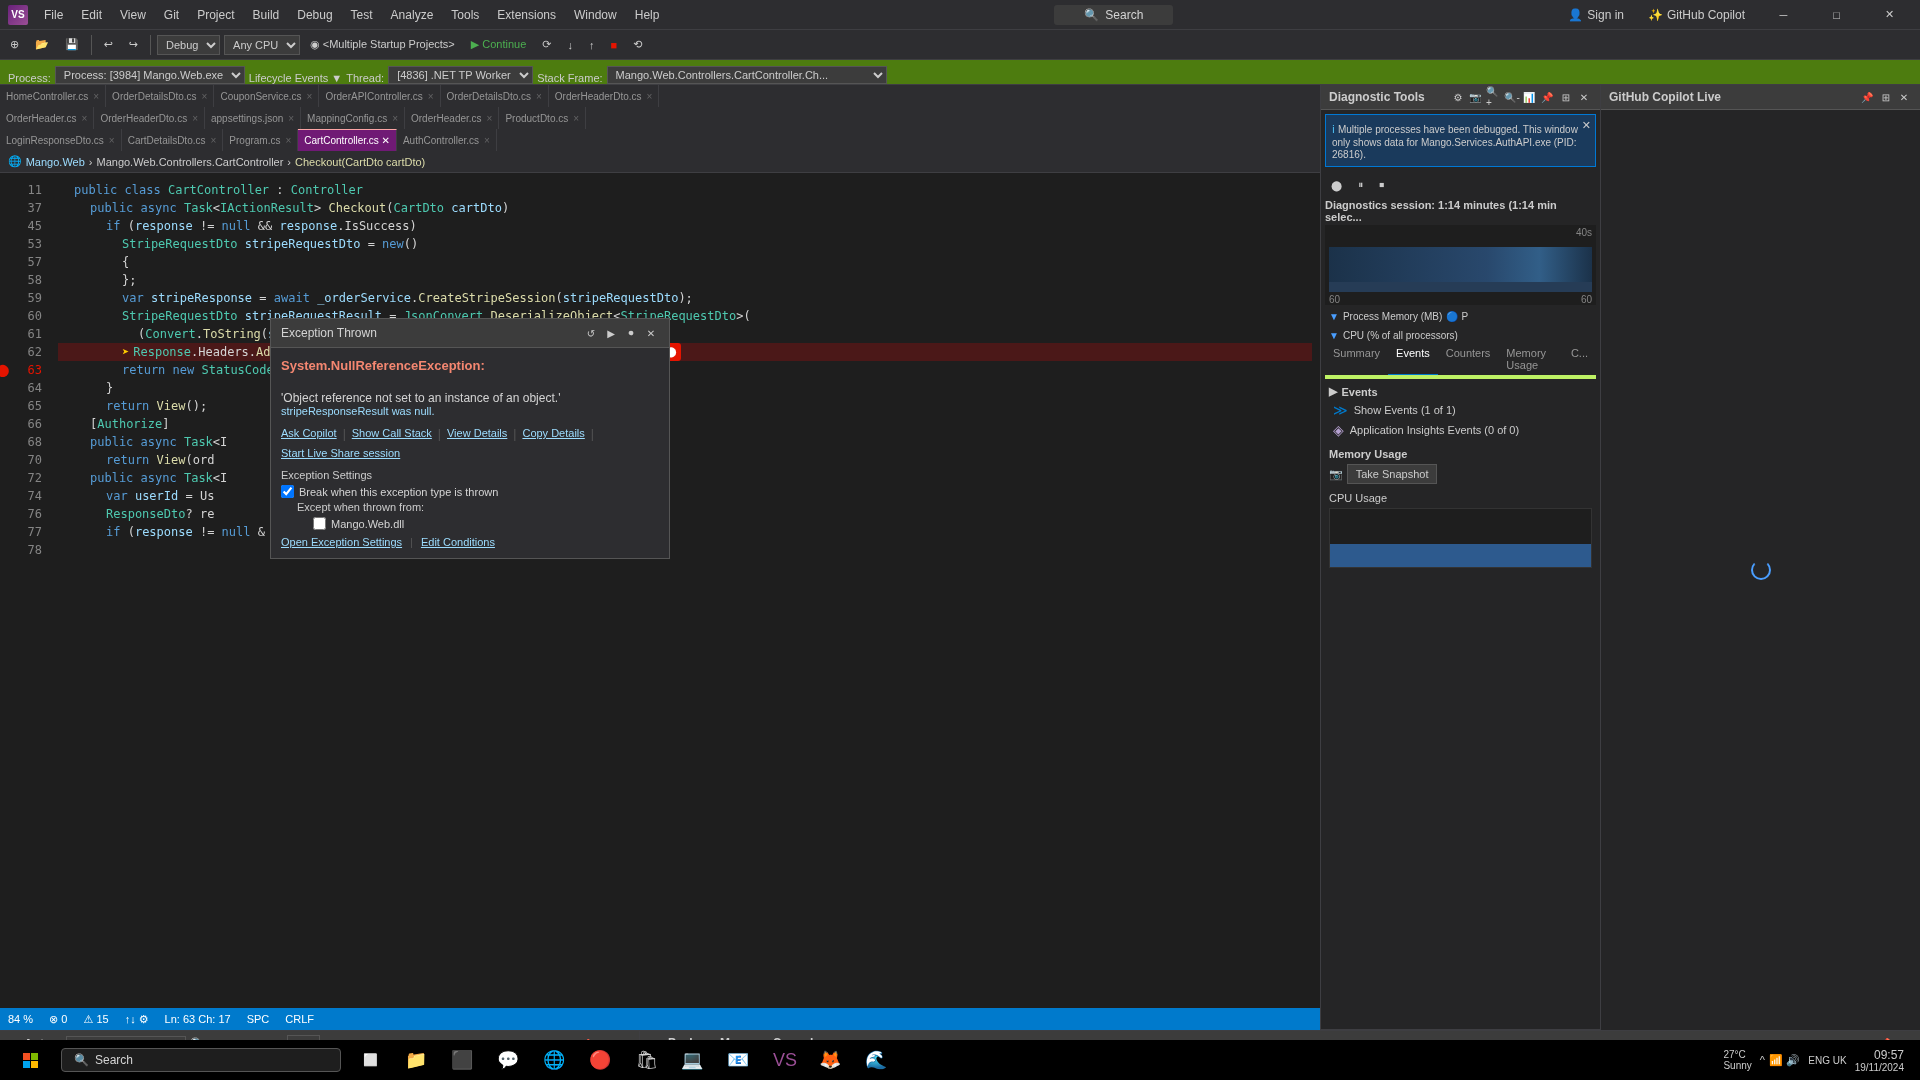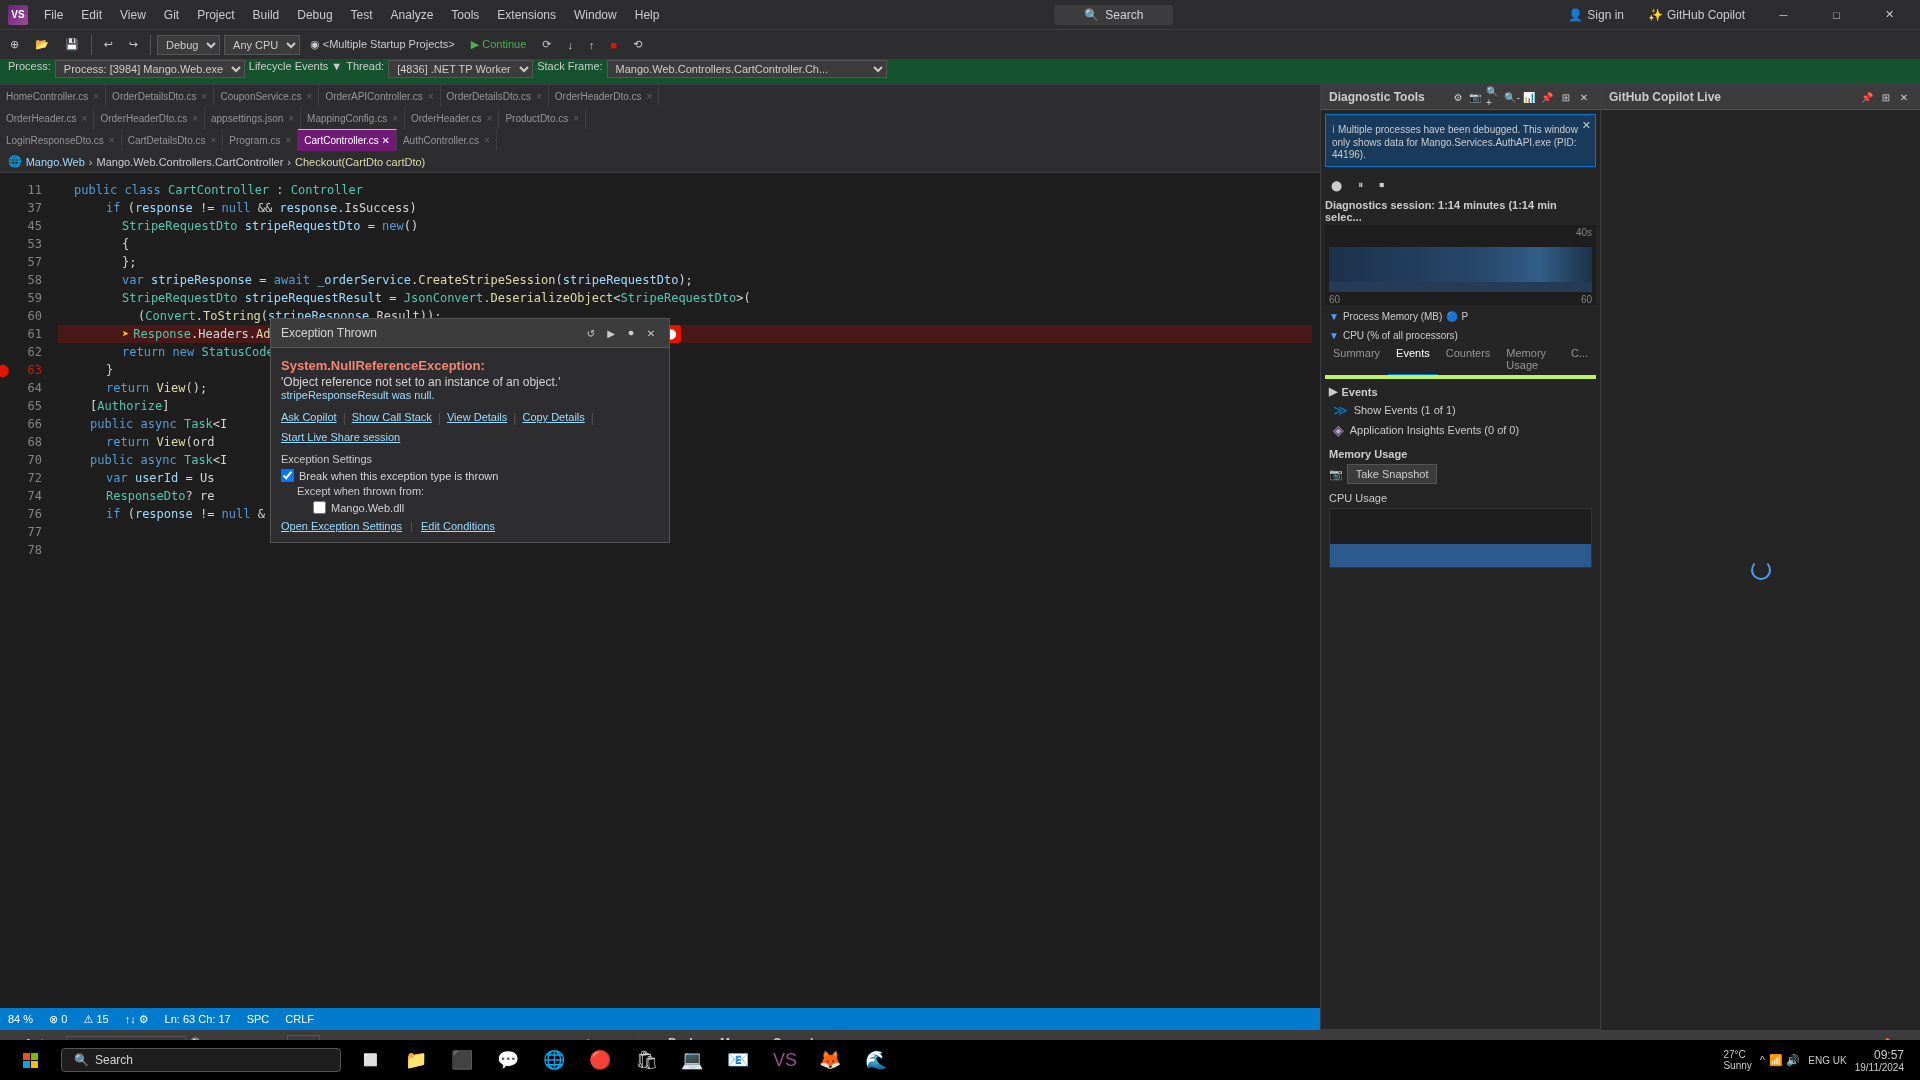--- a/index.html
+++ b/index.html
@@ -13,21 +13,21 @@
     .win-btn { width: 45px; height: 30px; display: flex; align-items: center; justify-content: center; cursor: pointer; font-size: 11px; color: #cccccc; }
     .sign-in-btn { display: flex; align-items: center; gap: 4px; padding: 3px 8px; color: #cccccc; font-size: 12px; cursor: pointer; }
 
     
     #toolbar { display: flex; align-items: center; height: 30px; background: #2d2d30; border-bottom: 1px solid #3e3e42; padding: 0 4px; gap: 4px; font-size: 11px; }
     .tb-btn { padding: 3px 6px; cursor: pointer; color: #cccccc; display: flex; align-items: center; gap: 3px; border: none; background: transparent; font-size: 11px; }
     .tb-separator { width: 1px; height: 20px; background: #555; margin: 0 2px; }
     .tb-dropdown { background: #3c3c3c; border: 1px solid #555; color: #cccccc; font-size: 11px; padding: 2px 4px; cursor: pointer; }
 
     
-    #process-bar { display: flex; align-items: flex-start; height: 25px; background: #14532d; border-bottom: 1px solid #3e3e42; padding: 0 8px; gap: 4px; font-size: 11px; color: #cccccc; }
+    #process-bar { display: flex; align-items: flex-end; height: 25px; background: #4d7c0f; border-bottom: 1px solid #3e3e42; padding: 0 8px; gap: 4px; font-size: 11px; color: #cccccc; }
     .process-dropdown { background: #3c3c3c; border: 1px solid #555; color: #cccccc; font-size: 11px; padding: 1px 4px; }
 
     
     #main { display: flex; height: calc(1080px - 30px - 30px - 25px - 30px - 20px); }
 
     
     #editor-area { flex: 1; display: flex; flex-direction: column; background: #1e1e1e; overflow: hidden; }
 
     
     .tab-bar { display: flex; height: 35px; background: #2d2d30; overflow: hidden; flex-wrap: nowrap; }
@@ -50,21 +50,21 @@
     .num { color: #b5cea8; }
     .param { color: #9cdcfe; }
     .hl-red { background: #ff000033; }
 
     
     #exception-dialog { position: absolute; top: 145px; left: 270px; width: 400px; background: #2d2d30; border: 1px solid #555; z-index: 100; }
     .dialog-header { display: flex; align-items: center; justify-content: space-between; padding: 6px 10px; background: #3c3c3c; border-bottom: 1px solid #555; font-size: 12px; }
     .dialog-controls { display: flex; gap: 4px; }
     .dialog-ctrl { width: 16px; height: 16px; display: flex; align-items: center; justify-content: center; cursor: pointer; font-size: 10px; color: #cccccc; }
     .dialog-body { padding: 10px; }
-    .exception-title { font-size: 13px; color: #f48771; font-weight: bold; margin-bottom: 2px; }
+    .exception-title { font-size: 13px; color: #f48771; font-weight: bold; margin-bottom: 18px; }
     .exception-msg { font-size: 12px; color: #d4d4d4; margin-bottom: 0; }
     .exception-detail { font-size: 11px; color: #9cdcfe; margin-bottom: 10px; }
     .dialog-links { display: flex; gap: 6px; flex-wrap: wrap; margin-bottom: 10px; }
     .dialog-link { color: #9cdcfe; text-decoration: underline; cursor: pointer; font-size: 11px; }
     .exception-settings { font-size: 11px; margin-top: 8px; }
     .exception-settings .setting-label { color: #cccccc; margin-bottom: 4px; }
     .checkbox-row { display: flex; align-items: center; gap: 5px; margin-bottom: 3px; }
     .checkbox-row input { cursor: pointer; }
     .settings-links { display: flex; gap: 8px; margin-top: 6px; }
     .settings-link { color: #9cdcfe; text-decoration: underline; cursor: pointer; font-size: 11px; }
@@ -285,20 +285,21 @@
         <div>68</div>
         <div>70</div>
         <div>72</div>
         <div>74</div>
         <div>76</div>
         <div>77</div>
         <div>78</div>
       </div>
       <div class="code-content">
         <div class="code-line" style="padding-left:16px;"><span class="kw">public class</span> <span class="type">CartController</span> : <span class="type">Controller</span></div>
+        <div class="code-line" style="padding-left:32px;"><span class="kw">public async</span> <span class="type">Task</span>&lt;<span class="type">IActionResult</span>&gt; <span class="method">Checkout</span>(<span class="type">CartDto</span> <span class="param">cartDto</span>)</div>
         <div class="code-line" style="padding-left:48px;"><span class="kw">if</span> (<span class="param">response</span> != <span class="kw">null</span> &amp;&amp; <span class="param">response</span>.IsSuccess)</div>
         <div class="code-line" style="padding-left:64px;"><span class="type">StripeRequestDto</span> <span class="param">stripeRequestDto</span> = <span class="kw">new</span>()</div>
         <div class="code-line" style="padding-left:64px;">{</div>
         <div class="code-line" style="padding-left:64px;">};</div>
         <div class="code-line" style="padding-left:64px;"><span class="kw">var</span> <span class="param">stripeResponse</span> = <span class="kw">await</span> <span class="param">_orderService</span>.<span class="method">CreateStripeSession</span>(<span class="param">stripeRequestDto</span>);</div>
         <div class="code-line" style="padding-left:64px;"><span class="type">StripeRequestDto</span>  <span class="param">stripeRequestResult</span> = <span class="type">JsonConvert</span>.<span class="method">DeserializeObject</span>&lt;<span class="type">StripeRequestDto</span>&gt;(</div>
         <div class="code-line" style="padding-left:80px;">(<span class="type">Convert</span>.<span class="method">ToString</span>(<span class="param">stripeResponse</span>.Result));</div>
         <div class="code-line hl-red" style="padding-left:64px;display:flex;align-items:center;">
           <span style="color:#ffcc00;margin-right:4px;">➤</span>
           <span><span class="type">Response</span>.Headers.<span class="method">Add</span>(<span class="str">"Location"</span>, <span class="param">stripeResponseResult</span>.StripeSessionUrl);</span>
@@ -385,21 +386,21 @@
           <div class="panel-btn">📊</div>
           <div class="panel-btn">📌</div>
           <div class="panel-btn">⊞</div>
           <div class="panel-btn">✕</div>
         </div>
       </div>
       <div id="diag-content">
 
         <div class="info-banner">
           <span style="color:#4fc3f7;">ℹ</span>
-          <span style="font-size:10px;">Multiple processes have been debugged. This window only shows data for Mango.Services.AuthAPI.exe (PID: 44196).</span>
+          <span style="font-size:10px;">Multiple processes have been debugged. This window only shows data for Mango.Services.AuthAPI.exe (PID: 26816).</span>
           <span class="close-x">✕</span>
         </div>
 
         <div class="diag-toolbar">
           <button class="diag-btn">⬤</button>
           <button class="diag-btn">⏸</button>
           <button class="diag-btn">⏹</button>
         </div>
 
         <div class="diag-session">Diagnostics session: 1:14 minutes (1:14 min selec...</div>

